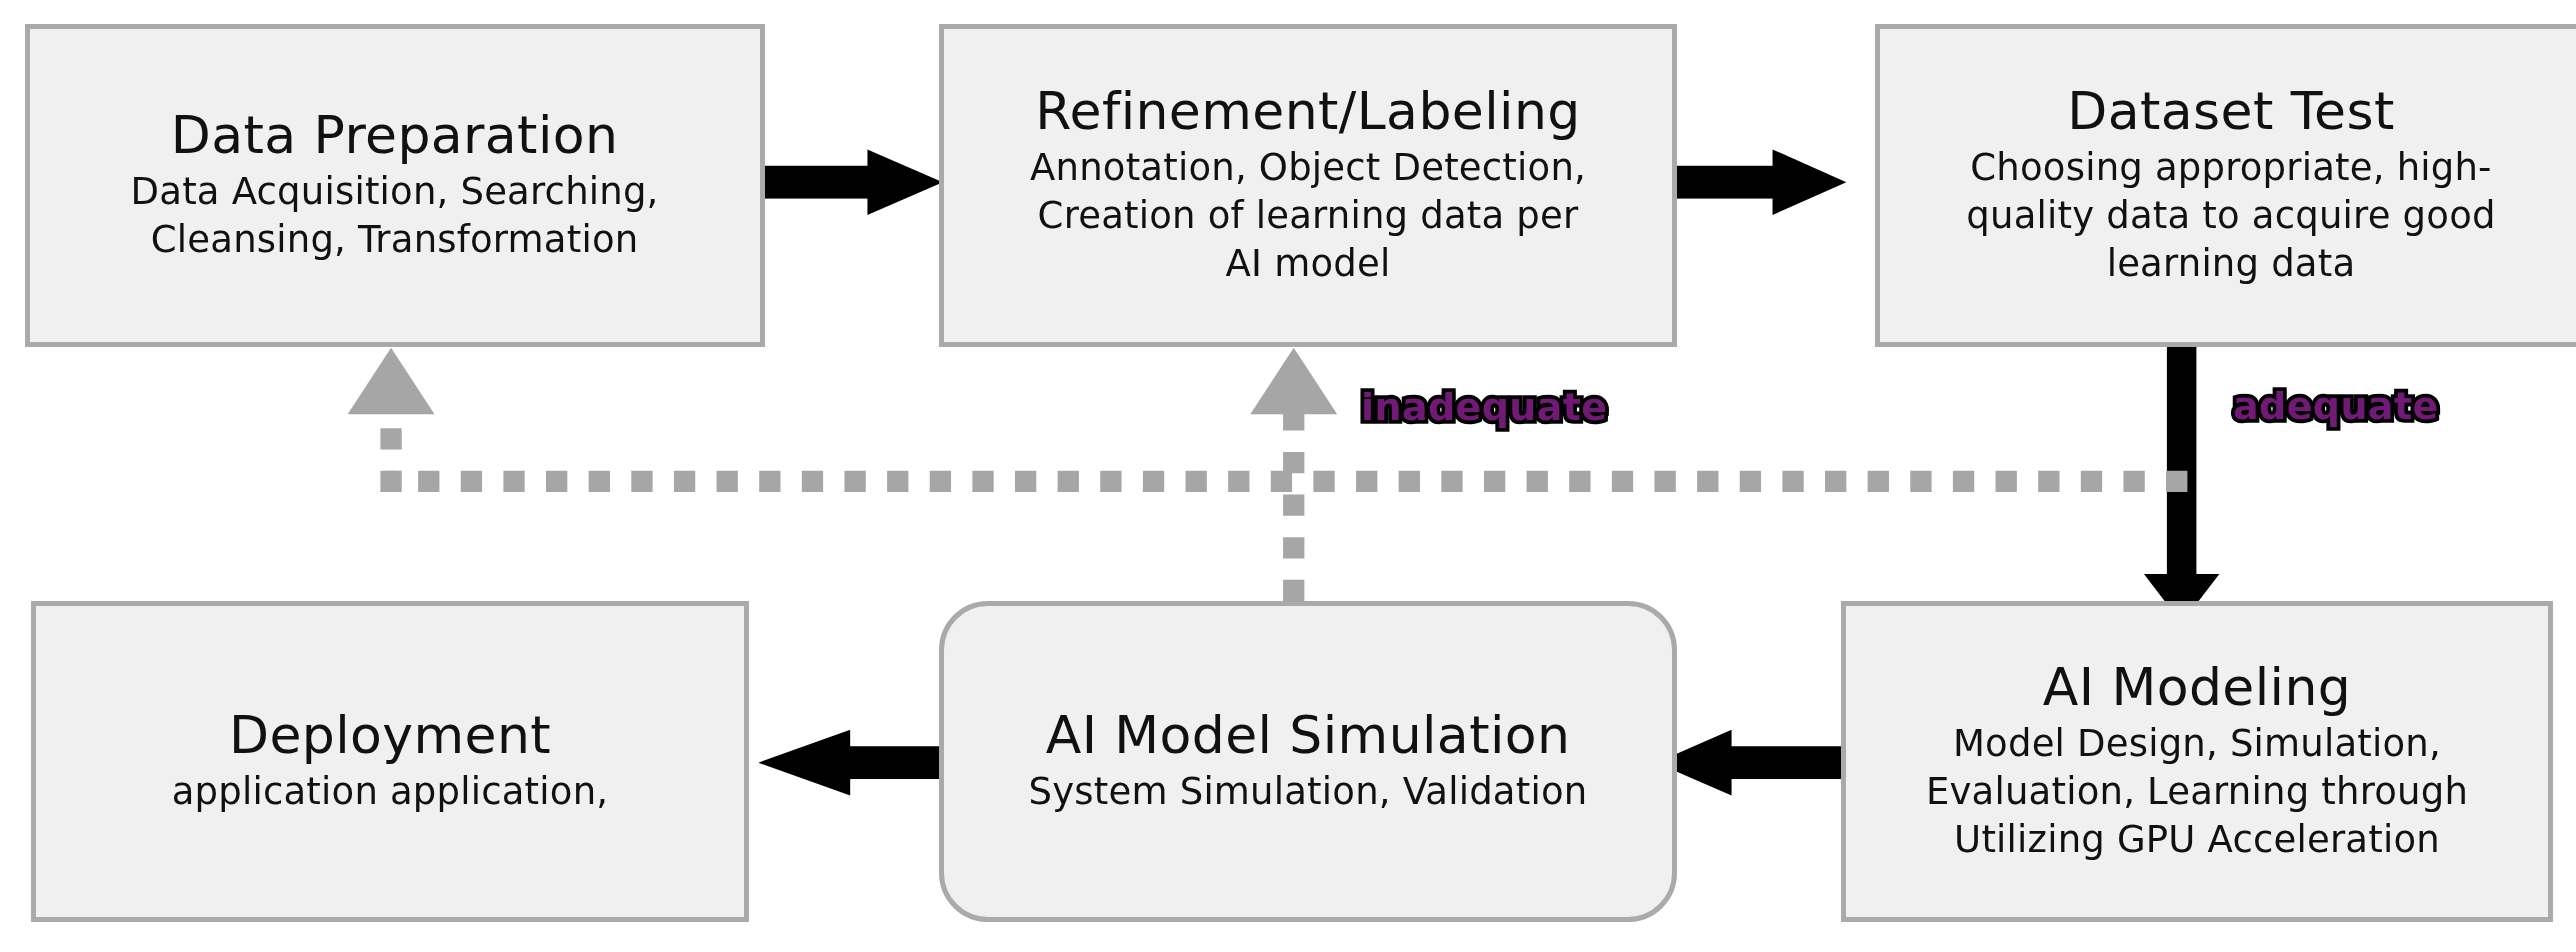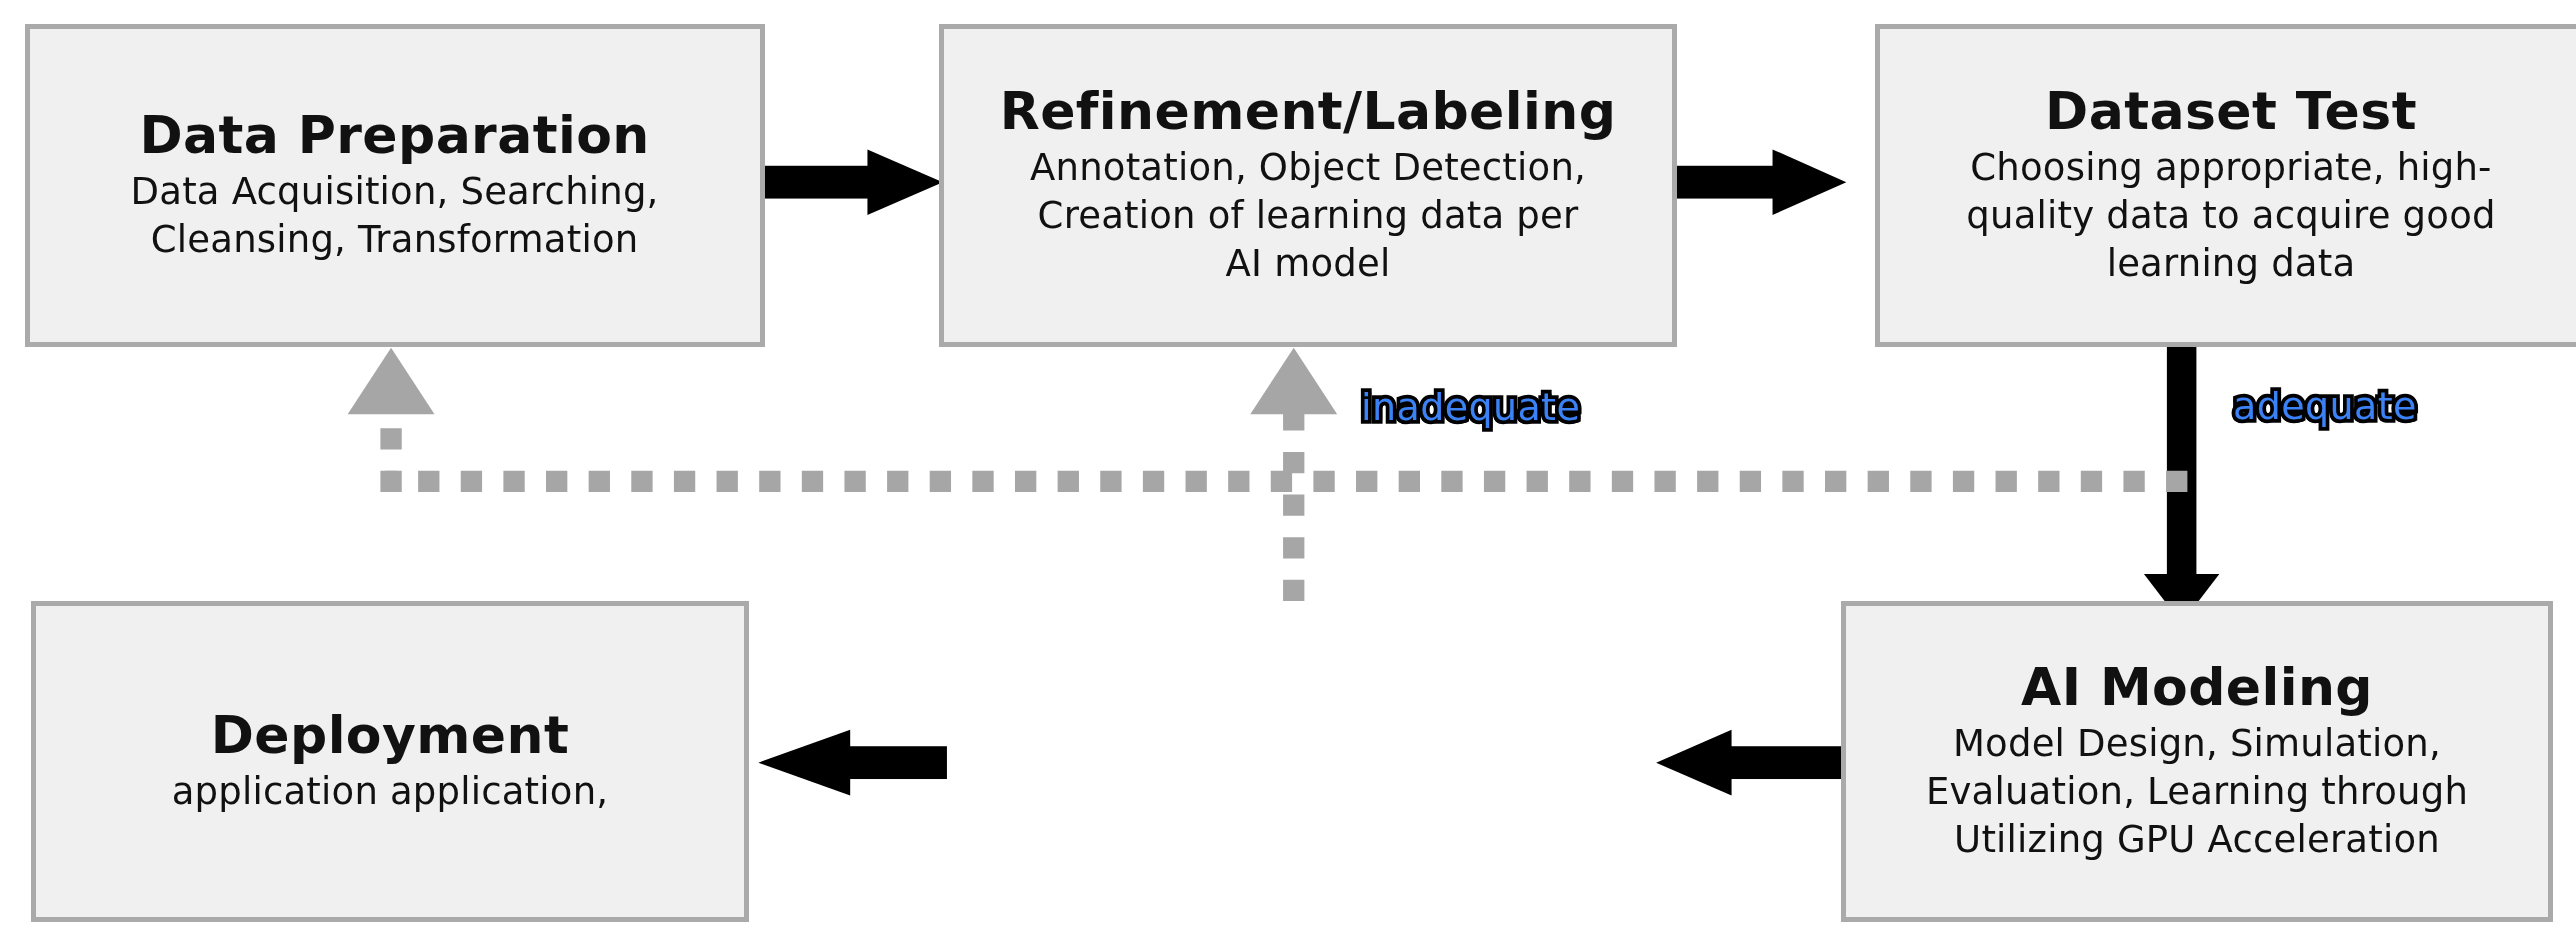--- a/index.html
+++ b/index.html
@@ -35,39 +35,39 @@
     align-items: center;
     justify-content: center;
     text-align: center;
     color: #111111;
   }
   .node.rounded {
     border-radius: 49px;
   }
   .node-title {
     font-size: 52px;
-    font-weight: 700;
+    font-weight: 400;
     line-height: 1.08;
     letter-spacing: 0.4px;
     margin-bottom: 4.9px;
     white-space: nowrap;
   }
   .node-desc {
     font-size: 37px;
     font-weight: 400;
     line-height: 1.30;
     letter-spacing: 0.2px;
     padding: 0 21px;
   }
   .node-desc span { display: block; }
   .edge-label {
     position: absolute;
     font-size: 38px;
-    font-weight: 400;
-    color: #3b82f6;
+    font-weight: 700;
+    color: #701a75;
     letter-spacing: 0.4px;
     white-space: nowrap;
     -webkit-text-stroke: 7.4px #000000;
     paint-order: stroke fill;
     text-shadow:
       -2.5px -2.5px 0 #000, 2.5px -2.5px 0 #000, -2.5px 2.5px 0 #000, 2.5px 2.5px 0 #000,
       -3.3px 0 0 #000, 3.3px 0 0 #000, 0 -3.3px 0 #000, 0 3.3px 0 #000;
   }
 </style>
 </head>
@@ -137,20 +137,26 @@
     </div>
   </div>
 
   <div class="node" style="left:31px; top:601px; width:718px; height:321px;">
     <div class="node-title">Deployment</div>
     <div class="node-desc">
       <span>application application,</span>
     </div>
   </div>
 
+  <div class="node rounded" style="left:939px; top:601px; width:738px; height:321px;">
+    <div class="node-title">AI Model Simulation</div>
+    <div class="node-desc">
+      <span>System Simulation, Validation</span>
+    </div>
+  </div>
 
   <div class="node" style="left:1841px; top:601px; width:712px; height:321px;">
     <div class="node-title">AI Modeling</div>
     <div class="node-desc">
       <span>Model Design, Simulation,</span>
       <span>Evaluation, Learning through</span>
       <span>Utilizing GPU Acceleration</span>
     </div>
   </div>
 

